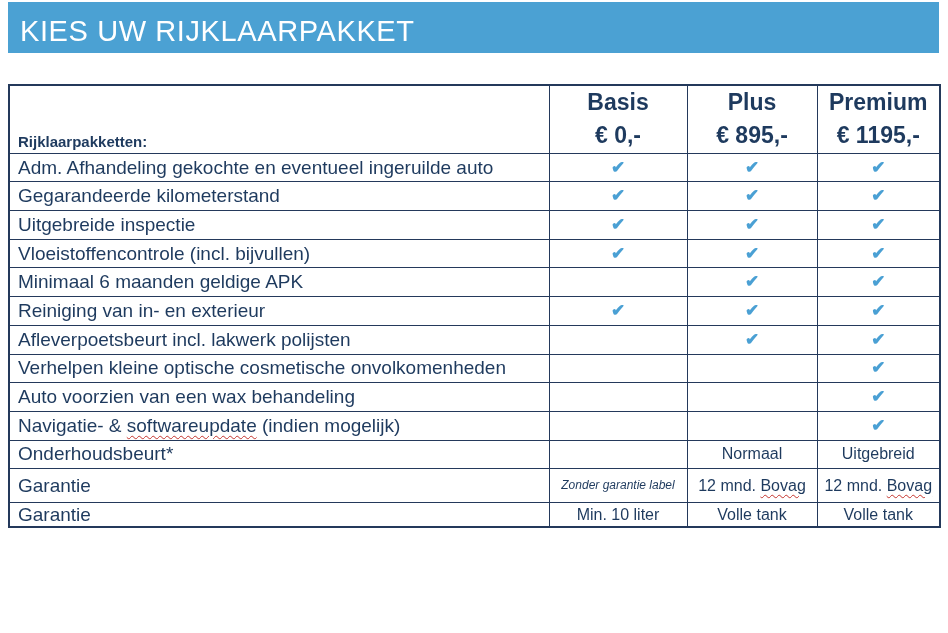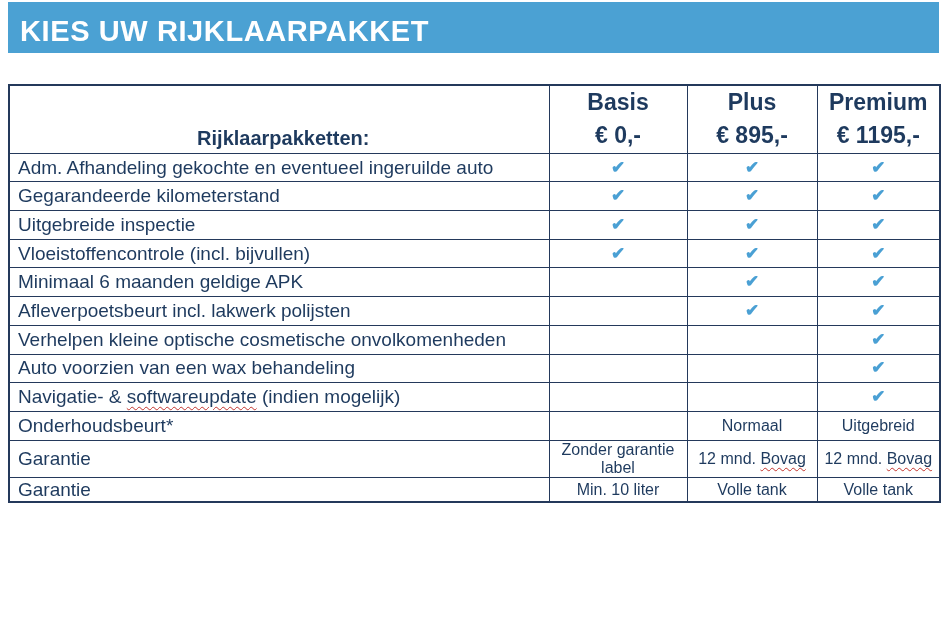--- a/index.html
+++ b/index.html
@@ -16,33 +16,33 @@
     background: #ffffff;
     font-family: "Liberation Sans", sans-serif;
   }
   .banner {
     position: absolute; left: 8px; top: 2px; width: 931px; height: 51px;
     background: var(--banner-blue);
     display: flex; align-items: flex-end;
   }
   .banner h1 {
     margin: 0 0 5px 12px; color: #ffffff;
-    font-size: 29px; font-weight: bold; letter-spacing: 0.6px;
+    font-size: 29px; font-weight: normal; letter-spacing: 0.6px;
   }
   table.comparison-table {
     position: absolute; left: 8px; top: 84px; width: 931px;
     border-collapse: collapse; table-layout: fixed;
     border: 2px solid var(--border);
   }
   th, td { border: 1px solid var(--border); }
   thead tr { height: 58px; }
   .feature-head {
-    text-align: center; vertical-align: bottom;
+    text-align: left; vertical-align: bottom;
     padding: 0 0 3px 8px;
-    font-size: 20px; font-weight: bold; color: var(--navy);
+    font-size: 15px; font-weight: bold; color: var(--navy);
   }
   .pkg-head {
     text-align: center; vertical-align: middle;
     font-size: 23px; font-weight: bold; color: var(--navy);
     line-height: 1.45; padding: 0;
   }
   tbody tr { height: 28.7px; }
   tbody tr.row-tall { height: 34px; }
   tbody tr.row-short { height: 24px; }
   .label-cell {
@@ -52,21 +52,21 @@
     margin-left: 11px;
   }
   .value-cell {
     text-align: center; vertical-align: middle;
     font-size: 16px; color: var(--navy); padding: 0;
   }
   .check-icon {
     color: var(--check-blue); font-size: 17px; font-weight: bold;
     line-height: 1;
   }
-  .small-note-cell { font-size: 16px; line-height: 1.15; }
+  .small-note-cell { font-size: 12px; line-height: 1.15; font-style: italic; }
   .squiggle {
     text-decoration-line: underline;
     text-decoration-style: wavy;
     text-decoration-color: var(--squiggle);
     text-decoration-thickness: 1px;
     text-underline-offset: 3px;
   }
 </style>
 </head>
 <body>
@@ -128,20 +128,26 @@
         <td class="value-cell"><span class="check-icon">✔</span></td>
         <td class="value-cell"><span class="check-icon">✔</span></td>
       </tr>
       <tr>
         <td class="label-cell">Minimaal 6 maanden geldige APK</td>
         <td class="value-cell"></td>
         <td class="value-cell"><span class="check-icon">✔</span></td>
         <td class="value-cell"><span class="check-icon">✔</span></td>
       </tr>
       <tr>
+        <td class="label-cell">Reiniging van in- en exterieur</td>
+        <td class="value-cell"><span class="check-icon">✔</span></td>
+        <td class="value-cell"><span class="check-icon">✔</span></td>
+        <td class="value-cell"><span class="check-icon">✔</span></td>
+      </tr>
+      <tr>
         <td class="label-cell">Afleverpoetsbeurt incl. lakwerk polijsten</td>
         <td class="value-cell"></td>
         <td class="value-cell"><span class="check-icon">✔</span></td>
         <td class="value-cell"><span class="check-icon">✔</span></td>
       </tr>
       <tr>
         <td class="label-cell">Verhelpen kleine optische cosmetische onvolkomenheden</td>
         <td class="value-cell"></td>
         <td class="value-cell"></td>
         <td class="value-cell"><span class="check-icon">✔</span></td>

